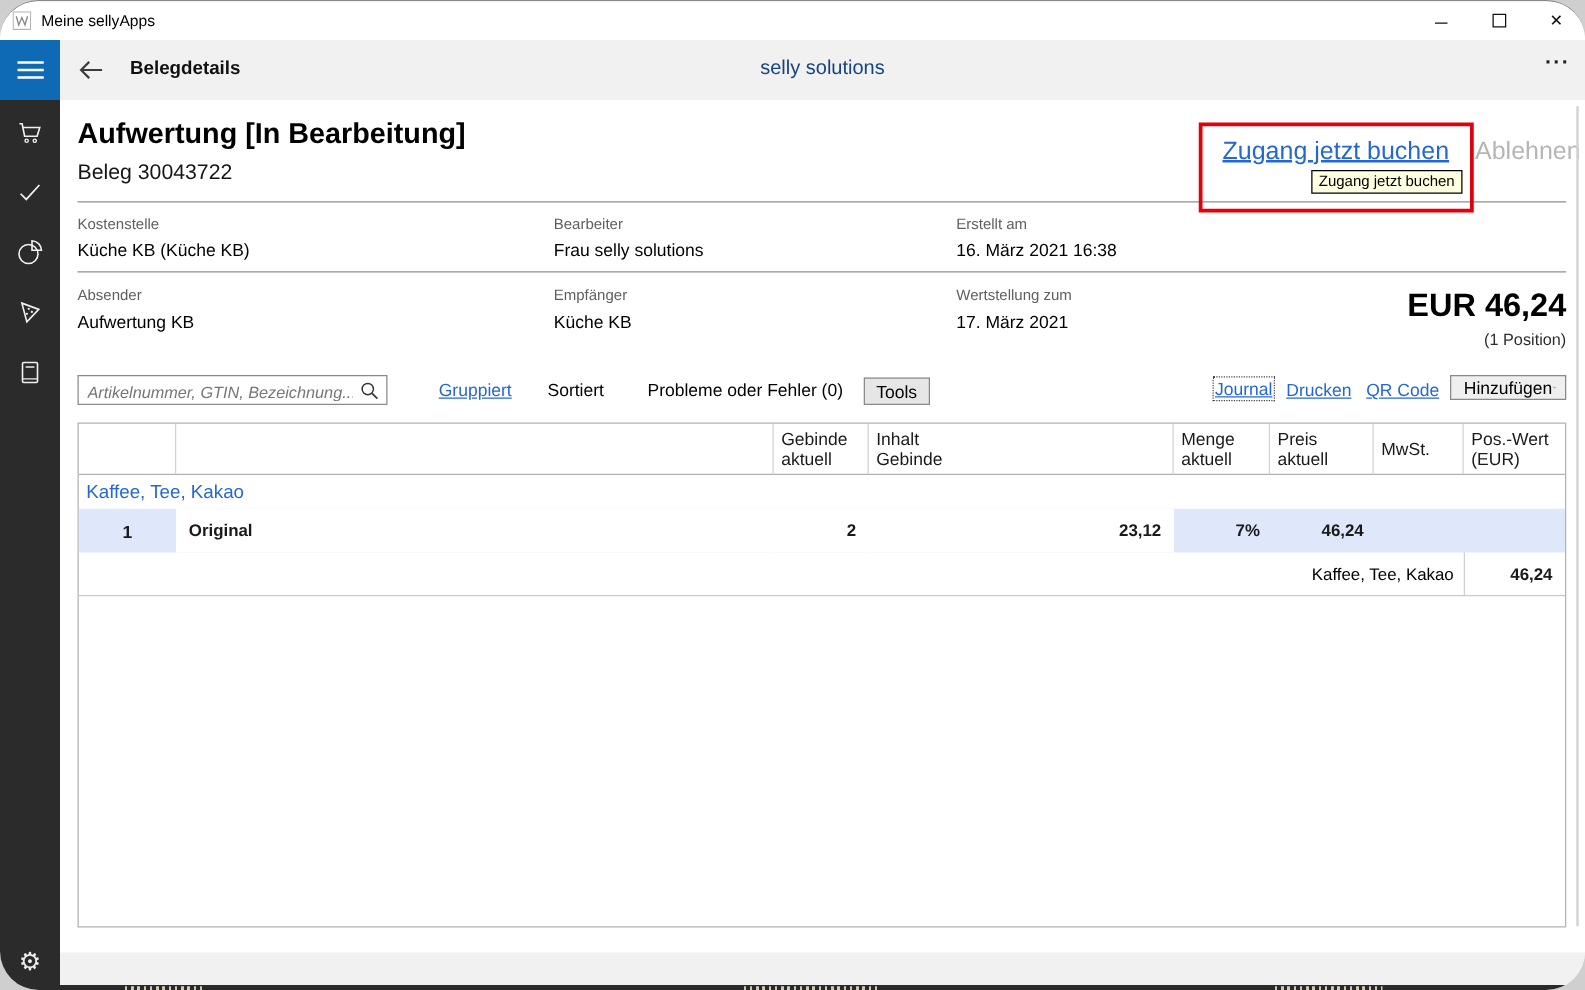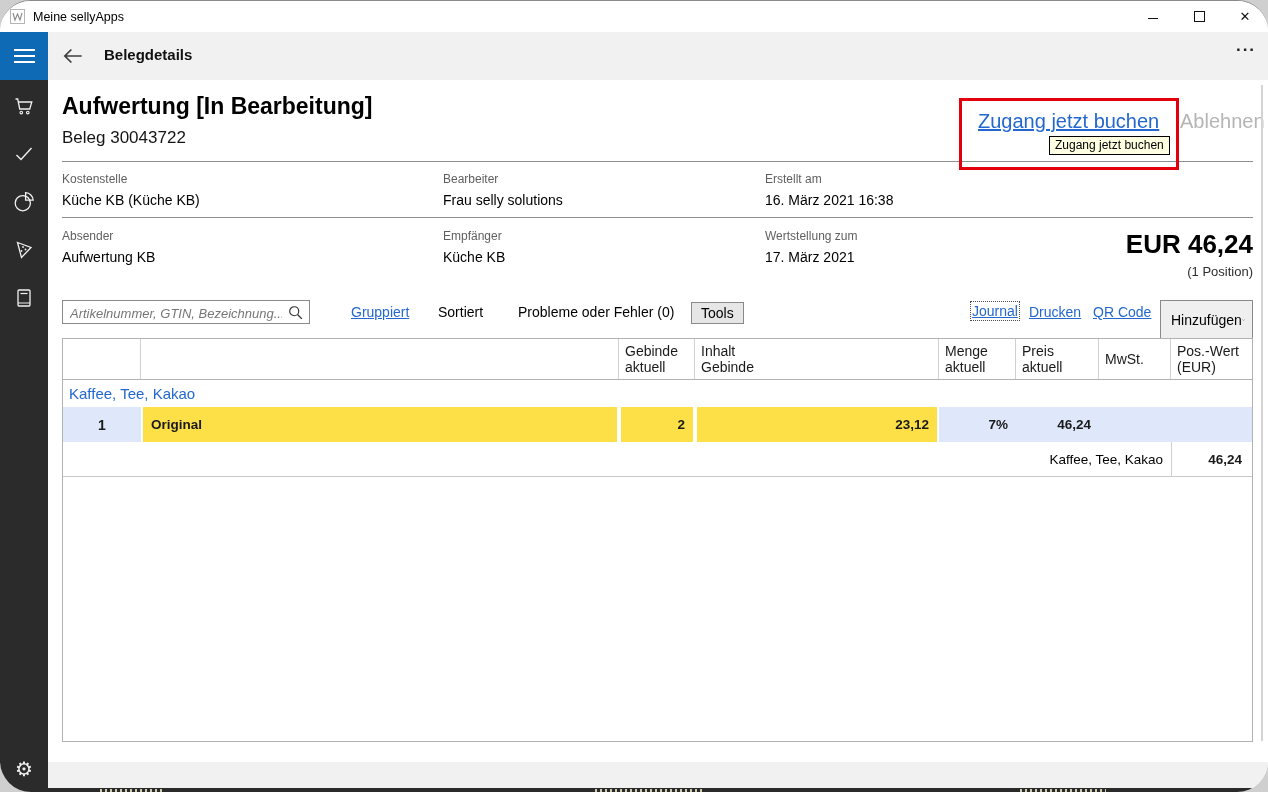--- a/index.html
+++ b/index.html
@@ -47,36 +47,36 @@
   .searchbox{left:62px;top:299px;width:248px;height:24px;border:1px solid #8a8a8a;background:#fff;box-sizing:border-box;}
   .searchbox input{position:absolute;left:5px;top:1px;width:212px;height:20px;border:none;outline:none;font-family:"Liberation Sans",sans-serif;font-size:13px;background:transparent;}
   .searchbox input::placeholder{font-style:italic;color:#767676;}
   .mag{position:absolute;right:5px;top:3px;}
   .tb-link{top:303px;font-size:14px;color:#2468cf;}
   .tb-text{top:303px;font-size:14px;color:#000000;}
   .underl{text-decoration:underline;}
   .dotted{outline:1px dotted #4a4a4a;outline-offset:1px;}
   .btn{box-sizing:border-box;border:1px solid #8a8a8a;background:#e6e6e6;font-size:14px;color:#000;display:flex;align-items:center;}
   .tools-btn{left:691px;top:301px;height:22px;padding:0 9px;}
-  .add-btn{left:1160px;top:299px;width:93px;height:39px;background:#efefef;justify-content:space-between;padding:0 7px 0 10px;}
+  .add-btn{left:1160px;top:299px;width:93px;height:20px;background:#efefef;justify-content:space-between;padding:0 7px 0 10px;}
 
   
   .table{left:62px;top:337px;width:1189px;height:402px;border:1px solid #b2b2b2;box-sizing:content-box;background:#fff;}
   .tgrid{display:grid;grid-template-columns:78px 478px 76px 244px 77px 83px 72px 79px;}
   .thead{height:40px;border-bottom:1px solid #b2b2b2;}
   .th{box-sizing:border-box;border-right:1px solid #d2d2d2;padding:3px 4px 3px 6px;font-size:14px;line-height:16px;display:flex;flex-direction:column;justify-content:center;color:#1a1a1a;}
   .th:last-child{border-right:none;}
   .group-row{height:27px;display:flex;align-items:center;padding-left:6px;font-size:15px;color:#2468cf;}
   .item-row{height:35px;background:#dfe8fa;}
   .c{display:flex;align-items:center;box-sizing:border-box;}
   .c-pos{justify-content:center;font-weight:bold;font-size:14px;}
   .c-desc{flex-direction:column;align-items:flex-start;justify-content:center;padding-left:7px;}
   .meta{font-size:10.5px;color:#222;line-height:12px;}
   .pname{font-size:13.5px;font-weight:bold;line-height:16px;}
-  .khaki{background:#fde047;border-left:2px solid #fff;border-right:2px solid #fff;}
+  .khaki{background:#ffffff;border-left:2px solid #fff;border-right:2px solid #fff;}
   .c-bold{font-weight:bold;font-size:13.5px;}
   .padl{padding-left:8px;}
   .num{justify-content:flex-end;padding-right:8px;}
   .subtotal-row{height:34px;border-bottom:1px solid #c9c9c9;}
   .sub-label{grid-column:1/8;display:flex;align-items:center;justify-content:flex-end;padding-right:8px;font-size:13.5px;color:#000;}
   .sub-val{grid-column:8/9;display:flex;align-items:center;justify-content:flex-end;padding-right:8px;font-weight:bold;font-size:13.5px;border-left:1px solid #cfcfcf;box-sizing:border-box;}
 
   
   .scrollline{left:1261px;top:84px;width:2px;height:656px;background:#d4d4d4;}
   .footer-gray{left:48px;top:761px;width:1220px;height:26px;background:#f1f1f1;}
@@ -114,20 +114,21 @@
         <i></i>
         <i></i>
         <i></i>
       </div>
     <div class="backbtn">
       <svg width="26" height="26" viewBox="0 0 24 24">
           <path d="M20 12H5M10.5 6L4.5 12l6 6" fill="none" stroke="#3c3c3c" stroke-width="1.6"></path>
         </svg>
     </div>
     <span class="appbar-title">Belegdetails</span>
+    <span class="center-title">selly solutions</span>
     <span class="more-btn">···</span>
   </div>
 
   <div class="sidebar">
     <div class="side-ic" style="top:2px">
       <svg width="24" height="24" viewBox="0 0 24 24">
           <path d="M3.5 5h2.2l2 10h10l2.1-7H6.3" fill="none" stroke="#f0f0f0" stroke-width="1.3"></path>
           <circle cx="9.3" cy="18.6" r="1.3" fill="none" stroke="#f0f0f0" stroke-width="1.1"></circle>
           <circle cx="15.8" cy="18.6" r="1.3" fill="none" stroke="#f0f0f0" stroke-width="1.1"></circle>
         </svg>

